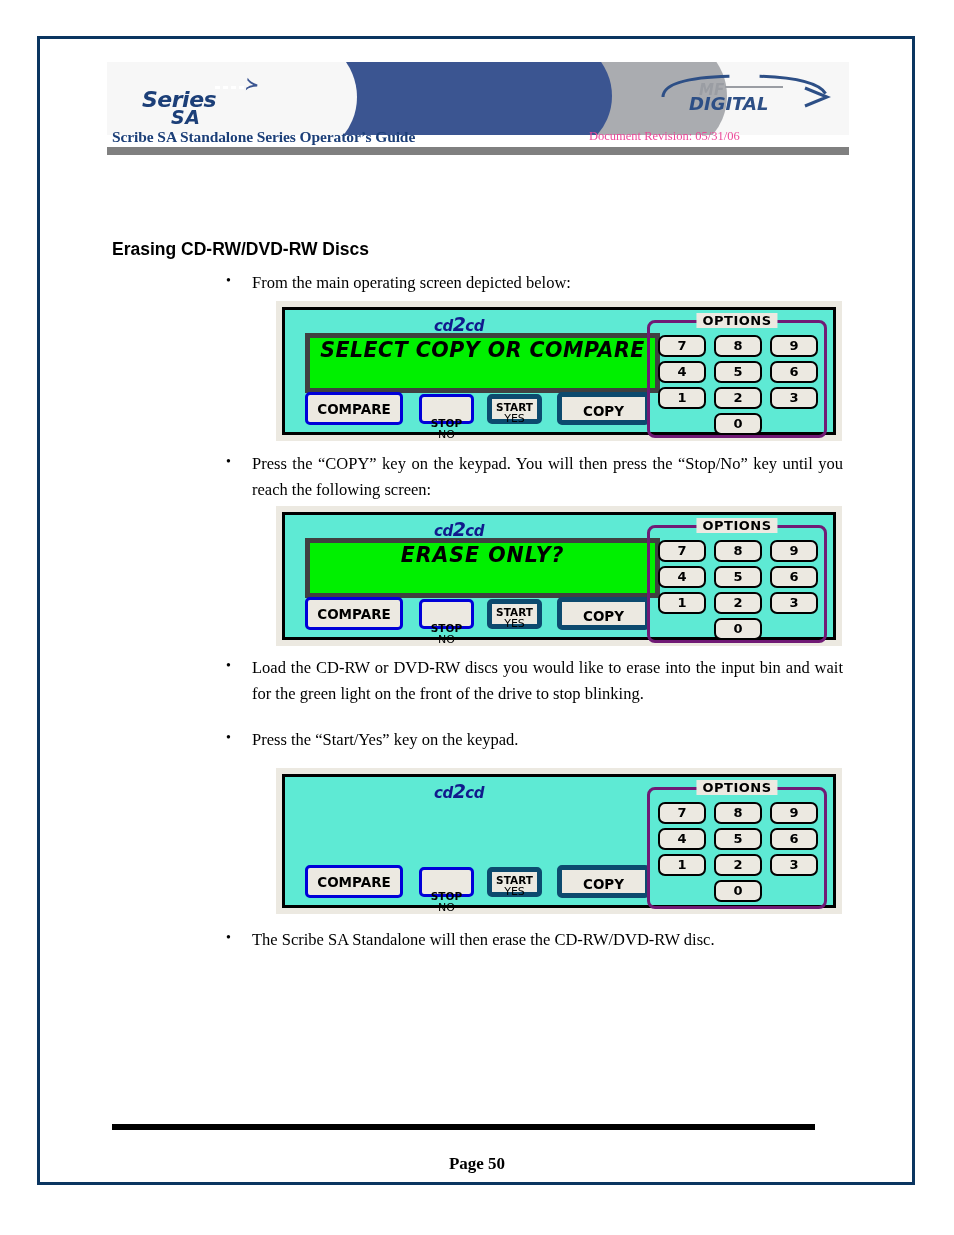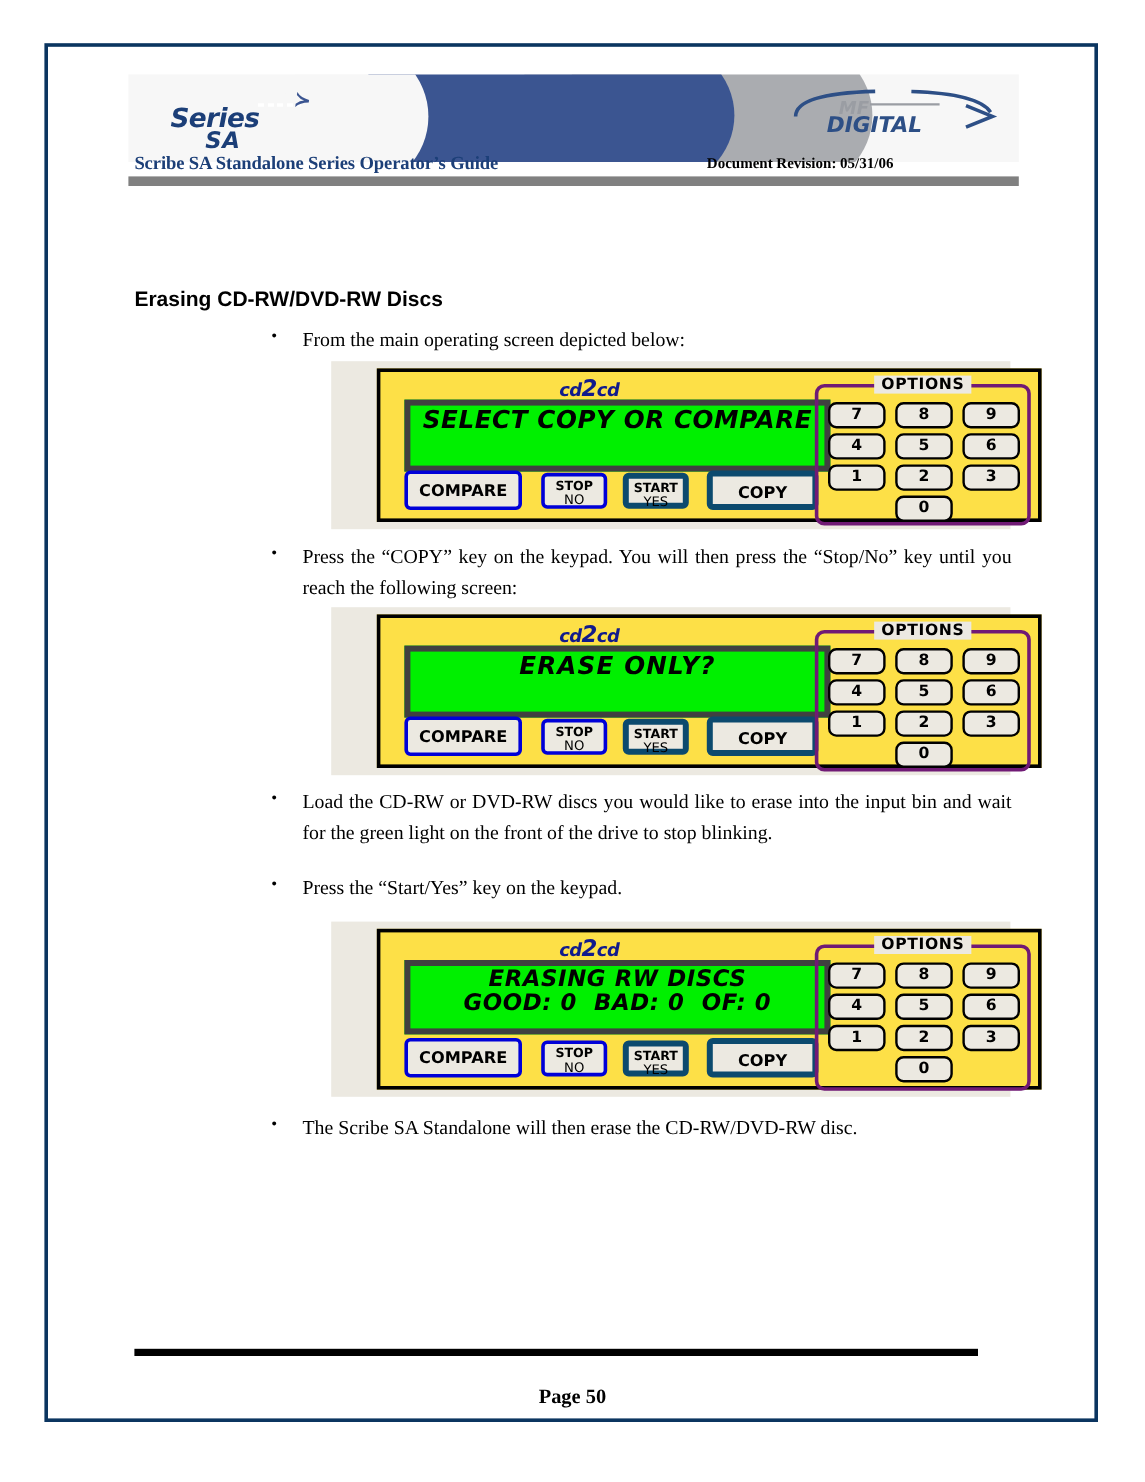--- a/index.html
+++ b/index.html
@@ -137,22 +137,21 @@
     font-size: 15.5px;
     color: #1c3f78;
     letter-spacing: -0.1px;
   }
   .header-revision {
     position: absolute;
     left: 589px;
     top: 129px;
     font-family: "Liberation Serif", serif;
     font-size: 12.5px;
-    color: #000000;
-    font-weight: bold;
+    color: #ec4899;
   }
   .header-rule {
     position: absolute;
     left: 107px;
     top: 147px;
     width: 742px;
     height: 8px;
     background: #808080;
   }
 
@@ -212,22 +211,21 @@
   #panel-1 { top: 301px; }
   #panel-2 { top: 506px; }
   #panel-3 { top: 768px; height: 146px; }
 
   .panel-inner {
     position: relative;
     width: 100%;
     height: 100%;
     border: 3px solid #000000;
     box-sizing: border-box;
-    background: #fde047;
-    margin-left: 32px;
+    background: #5eead4;
   }
 
   .cd2cd {
     position: absolute;
     left: 0;
     right: 200px;
     top: 3px;
     text-align: center;
     font-family: "DejaVu Sans", sans-serif;
     font-weight: bold;
@@ -286,21 +284,21 @@
   }
   .dev-btn.blue { border: 3px solid #0000d8; }
   .dev-btn.red  { border: 5px solid #0c4a6e; }
 
   .btn-compare {
     left: 10px; top: 0px; width: 98px; height: 33px;
     font-size: 13.5px; line-height: 29px;
   }
   .btn-stop {
     left: 124px; top: 2px; width: 55px; height: 30px;
-    font-size: 10.5px; padding-top: 2px;
+    font-size: 10.5px; padding-top: 20px;
   }
   .btn-start {
     left: 192px; top: 2px; width: 55px; height: 30px;
     font-size: 10.5px; padding-top: 2px;
   }
   .btn-stop .sub, .btn-start .sub {
     font-size: 11px;
     font-weight: normal;
     display: block;
     margin-top: -1px;
@@ -504,24 +502,20 @@
   <p>Load the CD-RW or DVD-RW discs you would like to erase into the input bin and wait for the green light on the front of the drive to stop blinking.</p>
 </div>
 
 <div class="bullet-block" id="bullet-4">
   <p>Press the “Start/Yes” key on the keypad.</p>
 </div>
 
 <div class="device-panel" id="panel-3">
   <div class="panel-inner">
     <div class="cd2cd"><span>cd</span><span class="big2">2</span><span>cd</span></div>
-    <div class="lcd">
-      <div class="lcd-line l1">ERASING RW DISCS</div>
-      <div class="lcd-line l2">GOOD: 0  BAD: 0  OF: 0</div>
-    </div>
     <div class="btn-row">
       <div class="dev-btn blue btn-compare">COMPARE</div>
       <div class="dev-btn blue btn-stop">
         <span>STOP</span>
         <span class="sub">NO</span>
       </div>
       <div class="dev-btn red btn-start">
         <span>START</span>
         <span class="sub">YES</span>
       </div>

